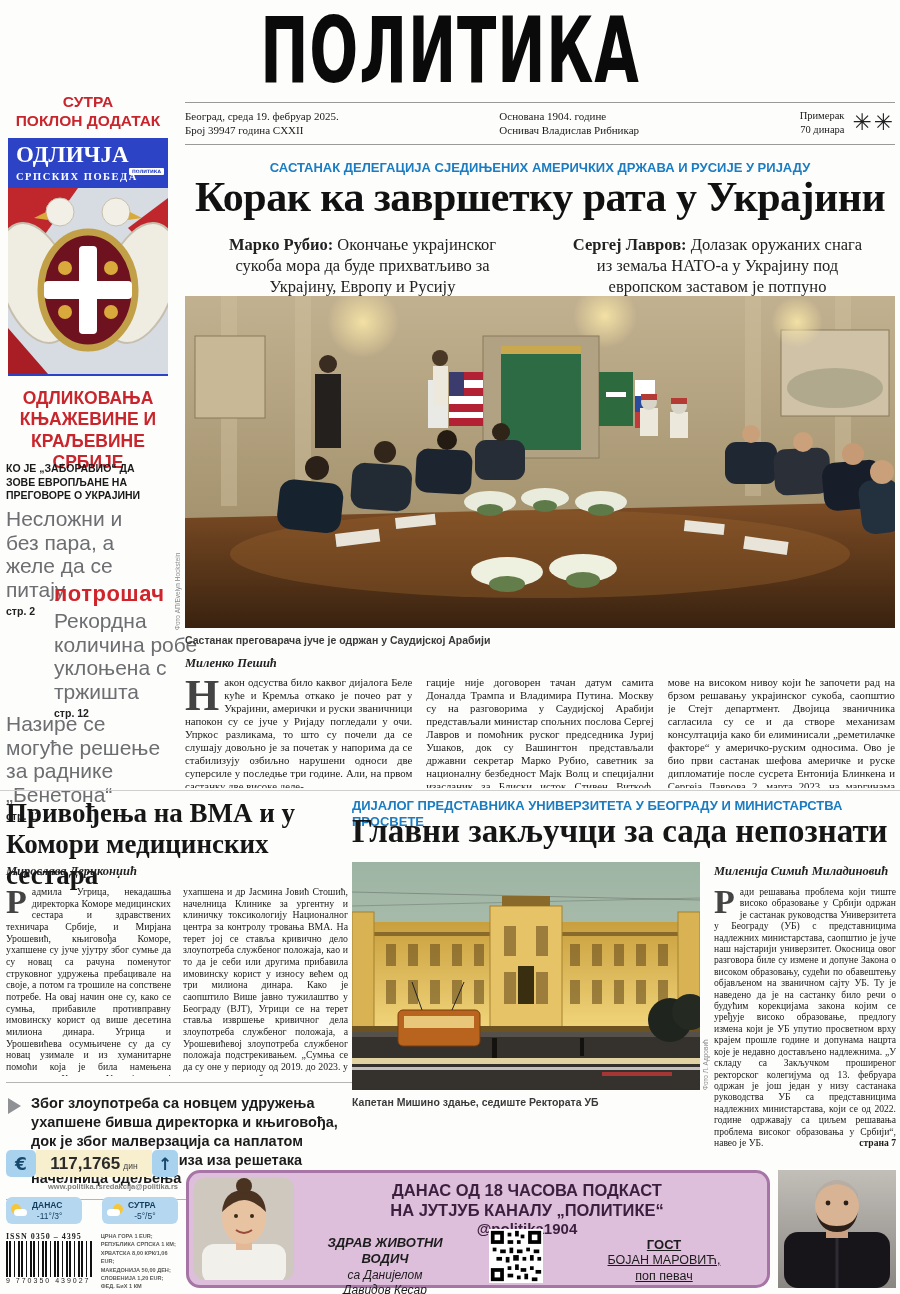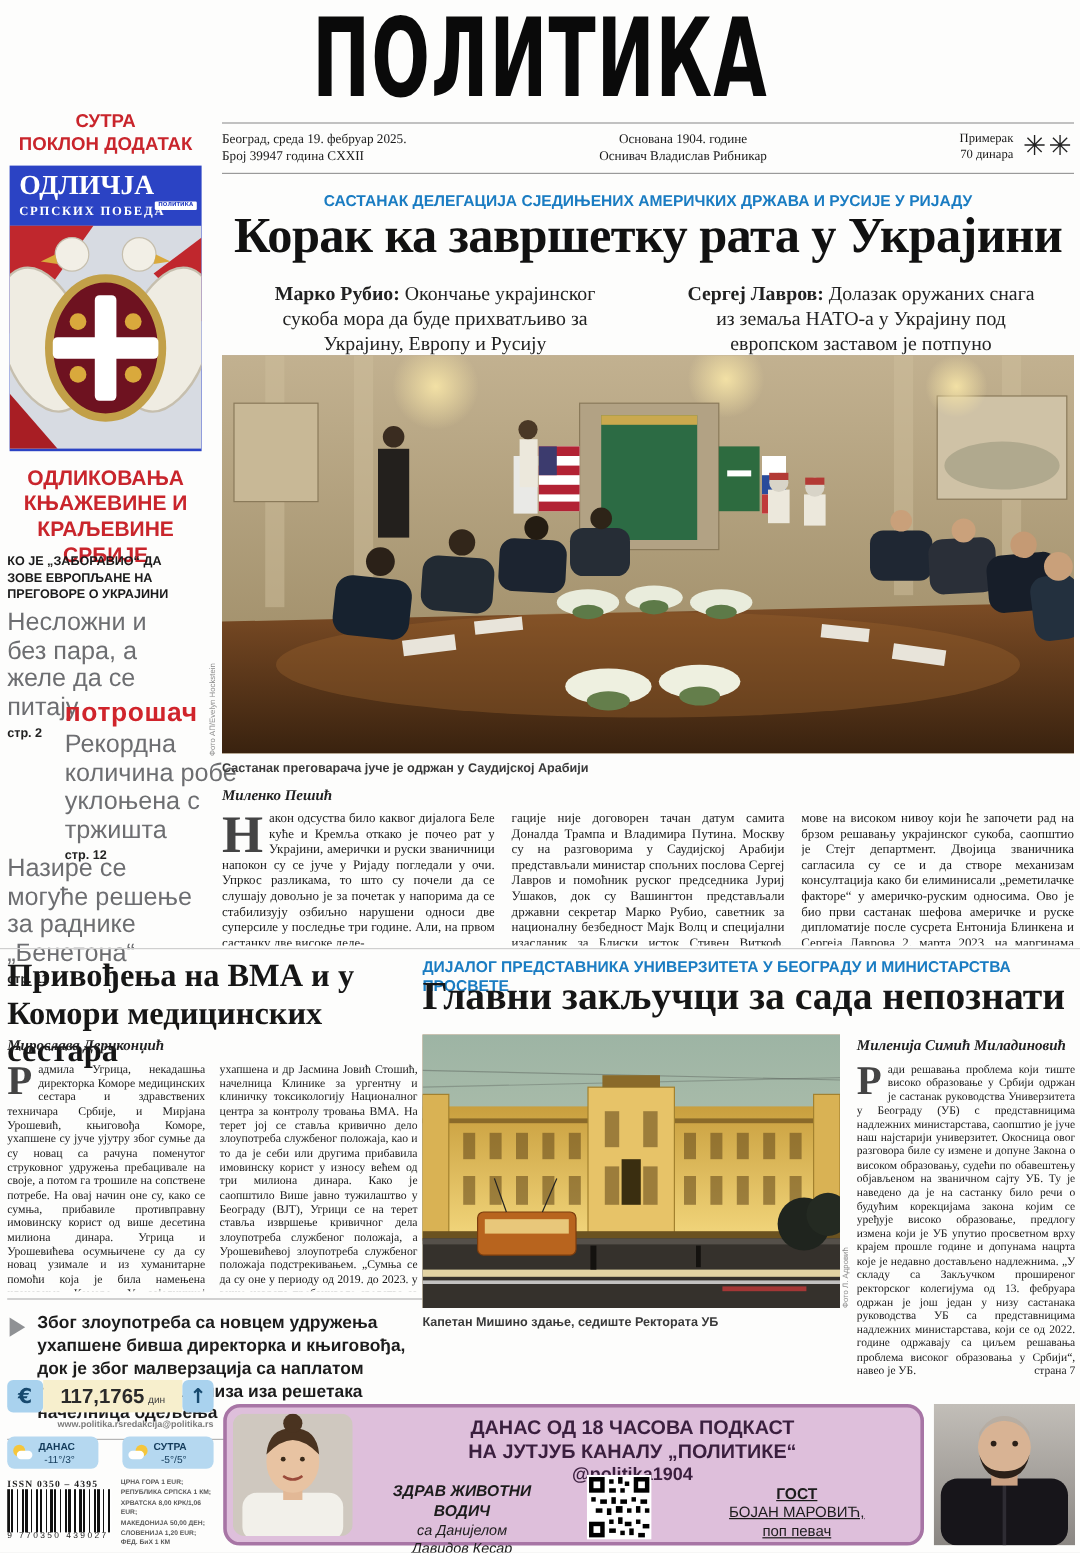--- a/index.html
+++ b/index.html
@@ -6,21 +6,21 @@
   .page{position:relative;width:900px;height:1294px;background:#fdfdfc;margin:0 auto;overflow:hidden;
         font-family:"Liberation Serif",serif;color:#1a1a1a;}
   .abs{position:absolute;}
   
   .logo{left:0;top:4px;width:900px;text-align:center;
         font-family:"DejaVu Sans",sans-serif;font-weight:bold;font-size:64px;color:#0a0a0a;
         transform:scaleY(1.42) scaleX(.9);transform-origin:50% 20%;letter-spacing:1px;}
   .dateline{left:185px;top:102px;width:710px;border-top:1px solid #9a9a9a;border-bottom:1px solid #9a9a9a;
             padding:5px 0 6px;display:flex;justify-content:space-between;align-items:center;
             font-size:11px;line-height:1.3;}
-  .dl-c{text-align:center;}
+  .dl-c{text-align:left;}
   .dl-r{display:flex;align-items:center;gap:8px;font-size:10.5px;text-align:right;}
   .stars{font-size:23px;letter-spacing:2px;color:#222;font-family:"DejaVu Sans",sans-serif;}
   
   .promo-top{left:4px;top:92px;width:168px;text-align:center;color:#c9252c;
              font:bold 15.5px/1.25 "Liberation Sans",sans-serif;}
   .promo-card{left:8px;top:138px;width:160px;height:238px;background:#2b43c4;overflow:hidden;}
   .card-head{padding:5px 8px 3px;color:#fff;}
   .card-title{font:bold 23px/1 "Liberation Serif",serif;}
   .card-sub{font:600 10.5px/1.4 "Liberation Serif",serif;letter-spacing:1.5px;display:inline-block;}
   .card-brand{position:absolute;right:4px;top:30px;background:#fff;color:#2b43c4;
@@ -38,21 +38,21 @@
   .h1{font:bold 42px/1.04 "Liberation Serif",serif;color:#111;text-align:center;letter-spacing:-.5px;}
   .decks{display:flex;}
   .deck{width:50%;text-align:center;font:16.5px/1.28 "Liberation Serif",serif;color:#222;padding:0 26px;box-sizing:border-box;}
   .deck b{font-weight:bold;}
   .photo{background:#b3a083;overflow:hidden;}
   .caption{font:bold 10.5px "Liberation Sans",sans-serif;color:#3a3a3a;}
   .byline{font:bold italic 12.5px "Liberation Serif",serif;font-style:italic;color:#222;}
   .cols{display:flex;gap:14px;}
   .coltxt{font:10.8px/1.2 "Liberation Serif",serif;text-align:justify;overflow:hidden;}
   .dropcap{float:left;font:bold 44px/36px "Liberation Serif",serif;color:#444;padding:2px 5px 0 0;}
-  .pgref{font-weight:normal;float:right;margin-left:11px;}
+  .pgref{font-weight:bold;float:right;margin-left:11px;}
   .divider{left:0;top:790px;width:900px;border-top:1px solid #cfcfcf;}
   
   .h2a{font:bold 27px/1.14 "Liberation Serif",serif;color:#161616;}
   .pullquote{border-top:1px solid #b5b5b5;border-bottom:1px solid #b5b5b5;display:flex;gap:10px;
              padding:11px 2px;align-items:flex-start;}
   .pq-arrow{width:0;height:0;border-left:13px solid #8f9194;border-top:8px solid transparent;
             border-bottom:8px solid transparent;margin-top:4px;flex:none;}
   .pq-text{font:bold 14.5px/1.3 "Liberation Sans",sans-serif;color:#1c1c1c;}
   
   .h3a{font:bold 33px/1.05 "Liberation Serif",serif;color:#161616;}

